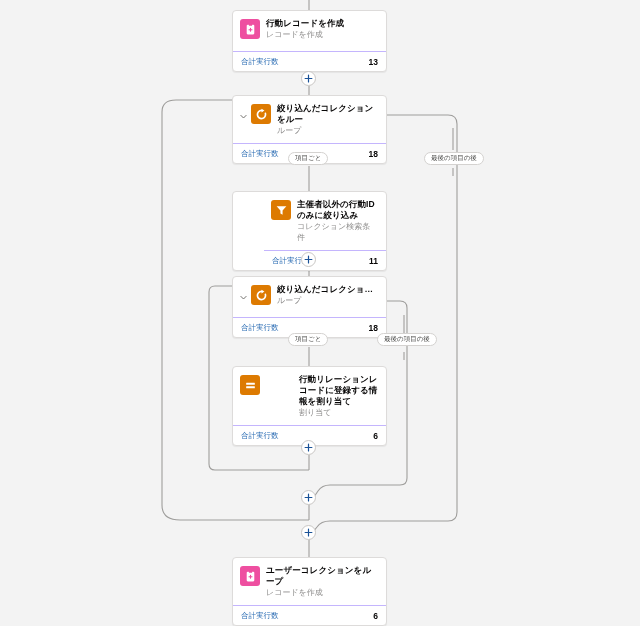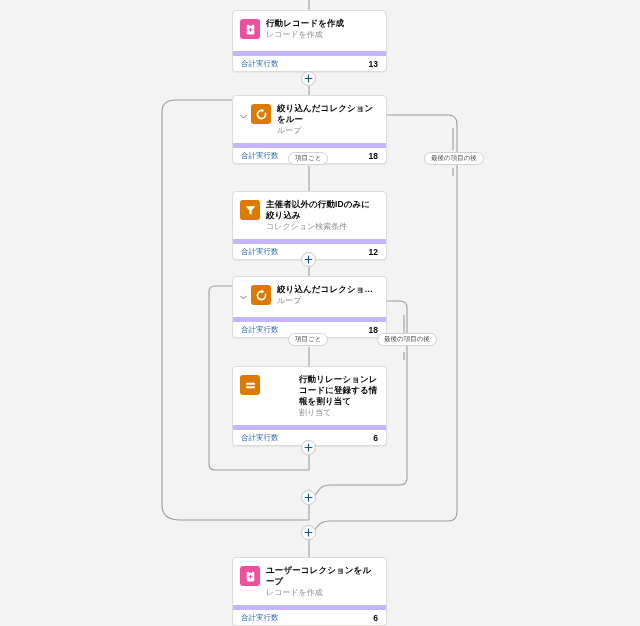--- a/index.html
+++ b/index.html
@@ -80,21 +80,21 @@
     text-overflow: ellipsis;
   }
   .node-sub {
     font-size: 8px;
     color: #8d8c8b;
     line-height: 11px;
     margin-top: 0px;
   }
 
   .node-footer {
-    border-top: 5px solid #c4b5fd;
+    border-top: 1px solid #c4b5fd;
     display: flex;
     align-items: center;
     justify-content: space-between;
     padding: 4px 8px 4px 8px;
     height: 20px;
   }
   .footer-label {
     font-size: 7.5px;
     color: #2f6fb5;
   }
@@ -230,35 +230,35 @@
     </div>
     <div class="node-footer">
       <span class="footer-label">合計実行数</span>
       <span class="footer-count">18</span>
     </div>
   </div>
 
   <div class="pill" style="left:288px; top:152px;">項目ごと</div>
   <div class="pill" style="left:424px; top:152px;">最後の項目の後</div>
 
-  <div class="node" style="left:232px; top:191px;">
+  <div class="node" style="left:232px; top:191px;padding-left:31px;">
     <div class="node-body">
       <span class="icon-box" style="background:#dd7a01;">
         <svg width="13" height="13" viewBox="0 0 24 24">
           <path d="M3 4h18l-7 8v8l-4-2.5V12z" fill="#ffffff"></path>
         </svg>
       </span>
       <span class="node-text">
         <span class="node-title" style="display:block;">主催者以外の行動IDのみに絞り込み</span>
         <span class="node-sub" style="display:block;">コレクション検索条件</span>
       </span>
     </div>
     <div class="node-footer">
       <span class="footer-label">合計実行数</span>
-      <span class="footer-count">12</span>
+      <span class="footer-count">11</span>
     </div>
   </div>
 
   <div class="plus" style="left:301px; top:252px;">
     <svg width="9" height="9" viewBox="0 0 12 12">
         <path d="M6 1.5v9M1.5 6h9" stroke="#1b5297" stroke-width="1.6" stroke-linecap="round"></path>
       </svg>
   </div>
 
   <div class="node has-chevron" style="left:232px; top:276px;">

